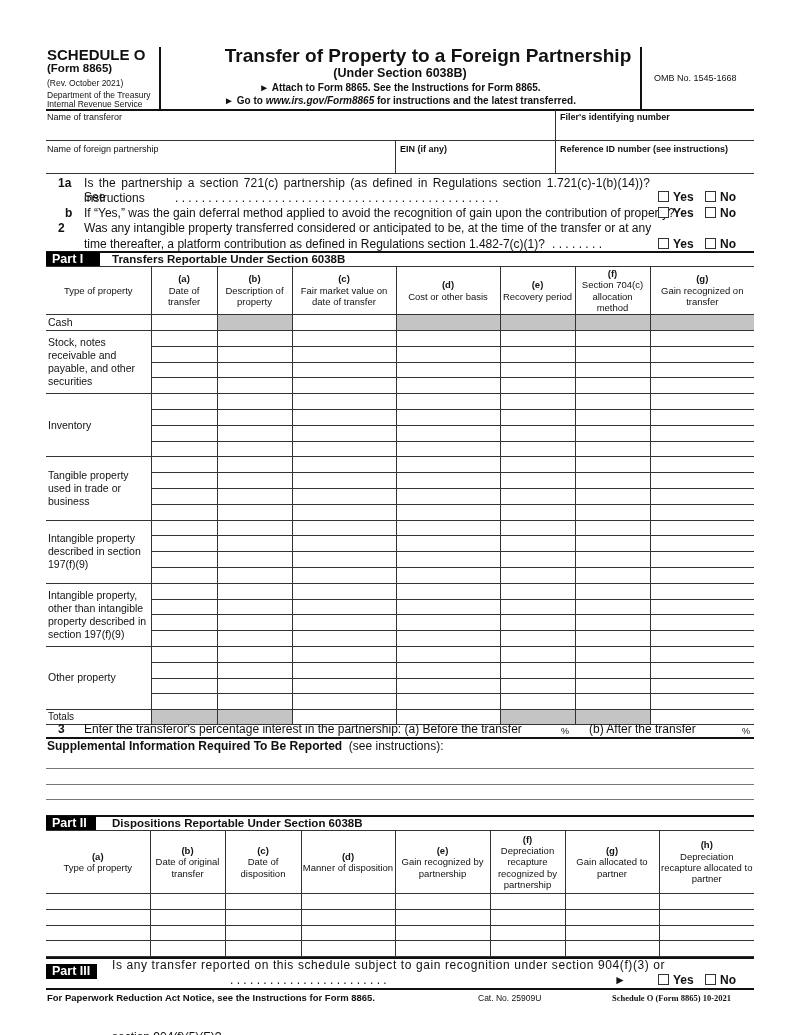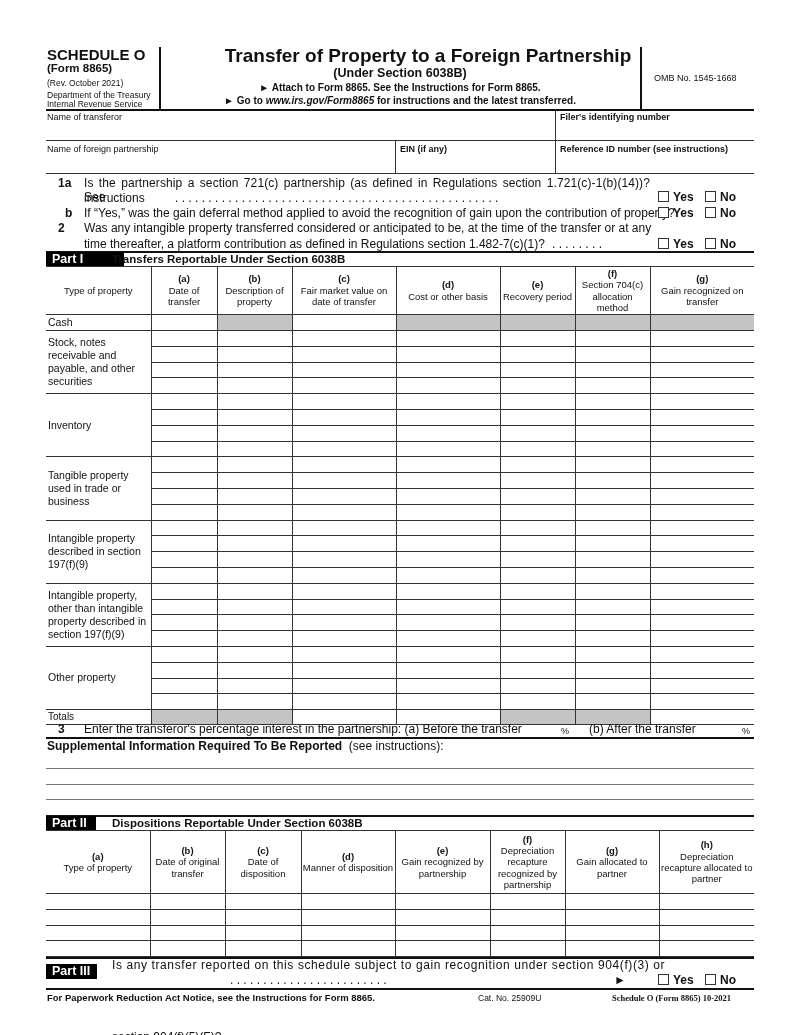--- a/index.html
+++ b/index.html
@@ -74,21 +74,21 @@
 
 <div class="q b" style="left:58px;top:221px;">2</div>
 <div class="q" style="left:84px;top:221px;width:566px;white-space:nowrap;">Was any intangible property transferred considered or anticipated to be, at the time of the transfer or at any</div>
 <div class="q" style="left:84px;top:237px;white-space:nowrap;">time thereafter, a platform contribution as defined in Regulations section 1.482-7(c)(1)?</div>
 <div class="q" style="left:552px;top:237px;width:98px;overflow:hidden;white-space:nowrap;">. . . . . . . .</div>
 <div class="yn" style="left:658px;top:237px;"><span class="chk"></span><span>Yes</span></div>
 <div class="yn" style="left:705px;top:237px;"><span class="chk"></span><span>No</span></div>
 
 <div class="hline thick" style="left:46px;width:708px;top:251px;"></div>
 
-<div class="part-tag" style="left:46px;top:252px;width:78px;">Part I</div>
+<div class="part-tag" style="left:46px;top:252px;width:54px;">Part I</div>
 <div class="part-title" style="left:112px;top:253px;">Transfers Reportable Under Section 6038B</div>
 
 <table class="grid" style="left:46px;top:266px;width:708px;">
   <colgroup>
     <col style="width:105px">
       <col style="width:66px">
       <col style="width:75px">
       <col style="width:104px">
       <col style="width:104px">
       <col style="width:75px">

